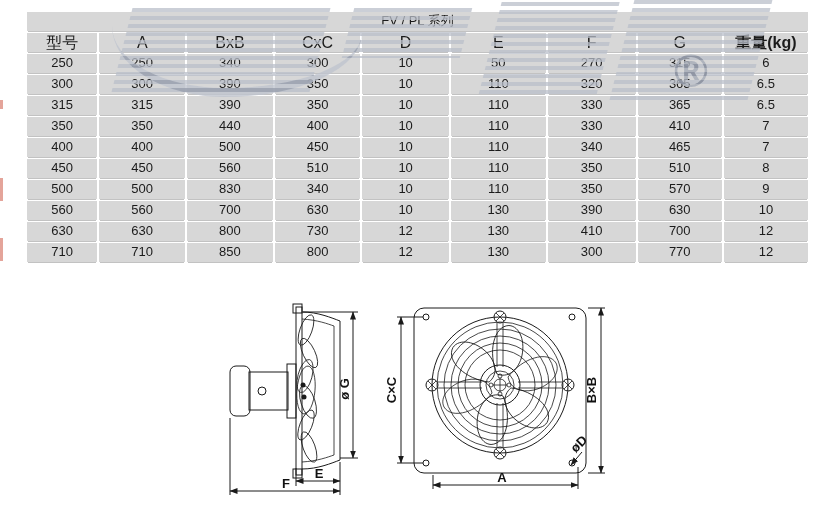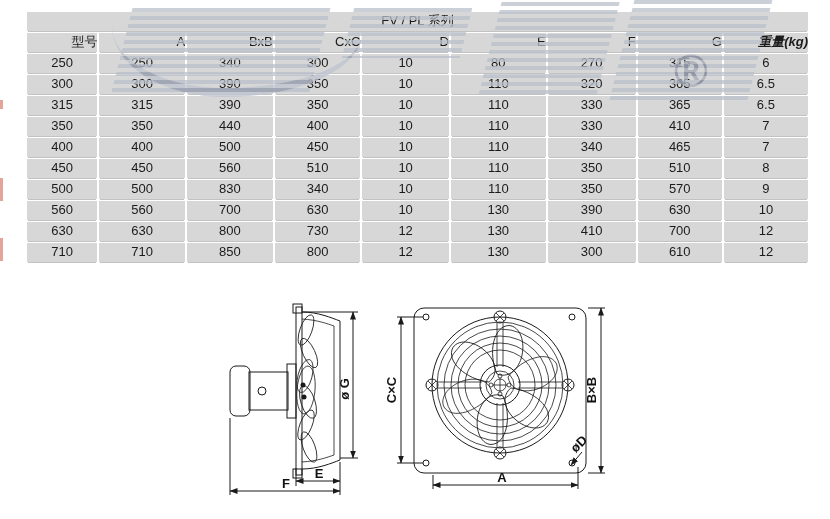--- a/index.html
+++ b/index.html
@@ -8,22 +8,22 @@
     font-family:"Liberation Sans","DejaVu Sans",sans-serif;color:#1b1b1b;
   }
   
   .table-wrap{position:absolute;left:25px;top:10px;width:785px;z-index:1;}
   table.spec{width:100%;border-collapse:separate;border-spacing:2px;table-layout:fixed;}
   table.spec td,table.spec th{
     background:#d7d7d7;text-align:center;vertical-align:middle;
     font-size:13px;font-weight:400;height:19px;padding:0;line-height:1.1;
     box-shadow:0 2px 0 -1px #c2c2c2;
   }
-  table.spec th{font-size:13px;text-align:right;}
-  table.spec th:last-child{font-weight:700;font-style:italic;}
+  table.spec th{font-size:16px;}
+  table.spec th:last-child{font-weight:700;}
   td.title-cell{font-weight:700;height:18px;font-size:13px;margin-left:20px;}
   col.c0{width:9.2%}col.c1{width:11.2%}col.c2{width:11.2%}col.c3{width:11.2%}
   col.c4{width:11.3%}col.c5{width:12.4%}col.c6{width:11.5%}col.c7{width:11%}col.c8{width:11%}
   
   .wm{position:absolute;left:0;top:0;width:830px;height:290px;z-index:3;pointer-events:none;}
   .wm > div, .wm > span{position:absolute;mix-blend-mode:multiply;}
   .wm .stripes{
     background:repeating-linear-gradient(180deg,#b9bfca 0px,#b9bfca 4px,rgba(0,0,0,0) 4px,rgba(0,0,0,0) 8px);
     transform:skewX(-14deg);opacity:.75;
   }
@@ -100,21 +100,21 @@
             <th>重量(kg)</th>
           </tr>
       </thead>
       <tbody>
           <tr>
             <td>250</td>
             <td>250</td>
             <td>340</td>
             <td>300</td>
             <td>10</td>
-            <td>80</td>
+            <td>50</td>
             <td>270</td>
             <td>315</td>
             <td>6</td>
           </tr>
           <tr>
             <td>300</td>
             <td>300</td>
             <td>390</td>
             <td>350</td>
             <td>10</td>
@@ -201,21 +201,21 @@
             <td>12</td>
           </tr>
           <tr>
             <td>710</td>
             <td>710</td>
             <td>850</td>
             <td>800</td>
             <td>12</td>
             <td>130</td>
             <td>300</td>
-            <td>610</td>
+            <td>770</td>
             <td>12</td>
           </tr>
         </tbody>
     </table>
   </div>
 
   <div class="drawing">
     <svg width="830" height="229" viewBox="0 0 830 229" xmlns="http://www.w3.org/2000/svg">
       <defs>
         <marker id="arr" markerWidth="9" markerHeight="8" refX="7.5" refY="3" orient="auto-start-reverse">

